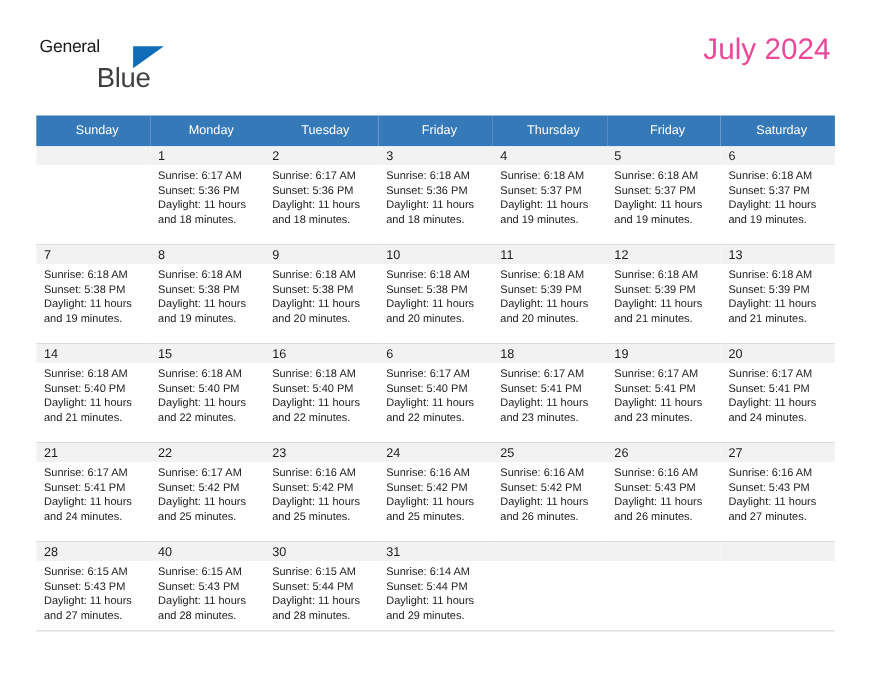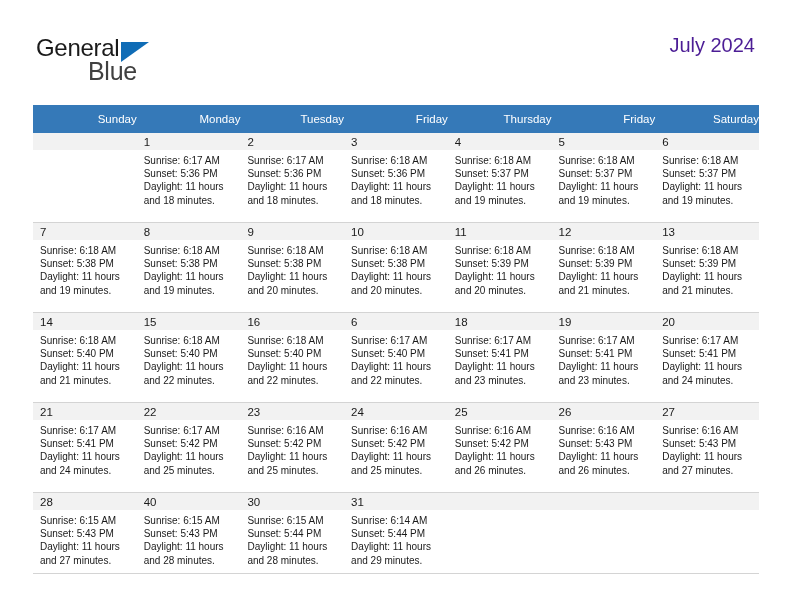--- a/index.html
+++ b/index.html
@@ -33,21 +33,21 @@
     position: absolute;
     left: 36px;
     top: 34px;
     width: 230px;
     height: 56px;
   }
   .logo-general {
     position: absolute;
     left: 0;
     top: 0;
-    font-size: 24px;
+    font-size: 16px;
     letter-spacing: -0.3px;
     color: #1a1a1a;
     font-family: "Liberation Sans", sans-serif;
   }
   .logo-blue {
     position: absolute;
     left: 52px;
     top: 23px;
     font-size: 25px;
     letter-spacing: -0.3px;
@@ -64,22 +64,22 @@
     border-bottom: 20px solid transparent;
   }
 
   .title-block {
     position: absolute;
     right: 37px;
     top: 28px;
     text-align: right;
   }
   .cal-title {
-    font-size: 20px;
-    color: #4c1d95;
+    font-size: 27px;
+    color: #ec4899;
     line-height: 34px;
     white-space: nowrap;
   }
   .cal-subtitle {
     font-size: 13.5px;
     color: #1a1a1a;
     margin-top: 10px;
     line-height: 16px;
     white-space: nowrap;
   }
@@ -94,21 +94,21 @@
   table.cal {
     border-collapse: collapse;
     width: 726px;
     table-layout: fixed;
   }
   table.cal th {
     background: #3579b8;
     color: #ffffff;
     font-size: 11.5px;
     font-weight: normal;
-    text-align: right;
+    text-align: center;
     padding: 5px 0 5px 7px;
     height: 18px;
     border: none;
     margin-left: 12px;
   }
   table.cal td {
     vertical-align: top;
     padding: 0;
     border: none;
     height: 89px;

